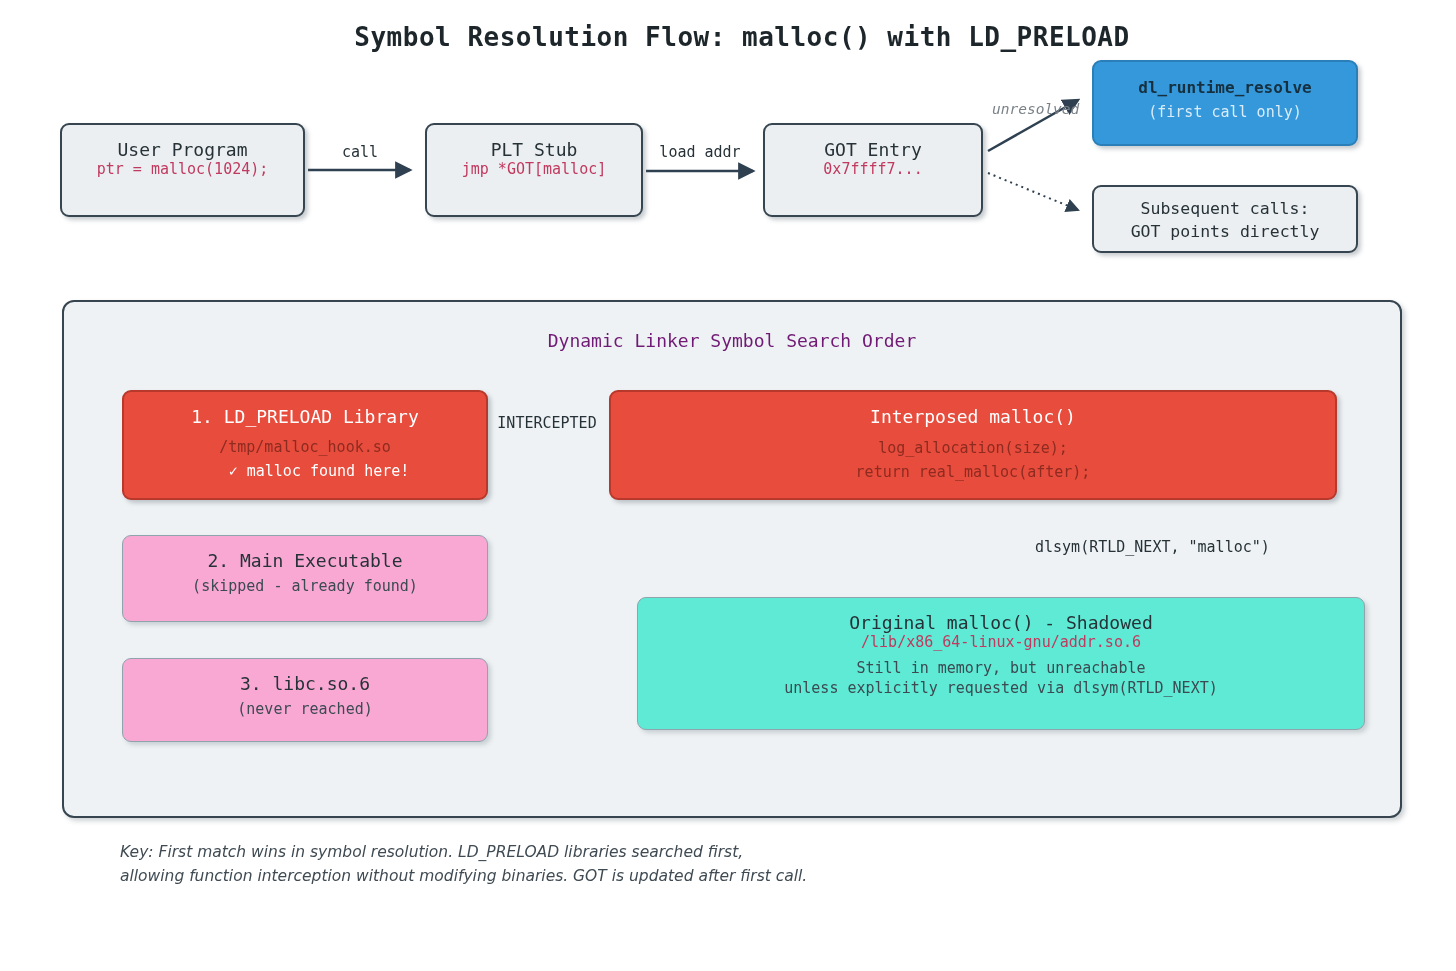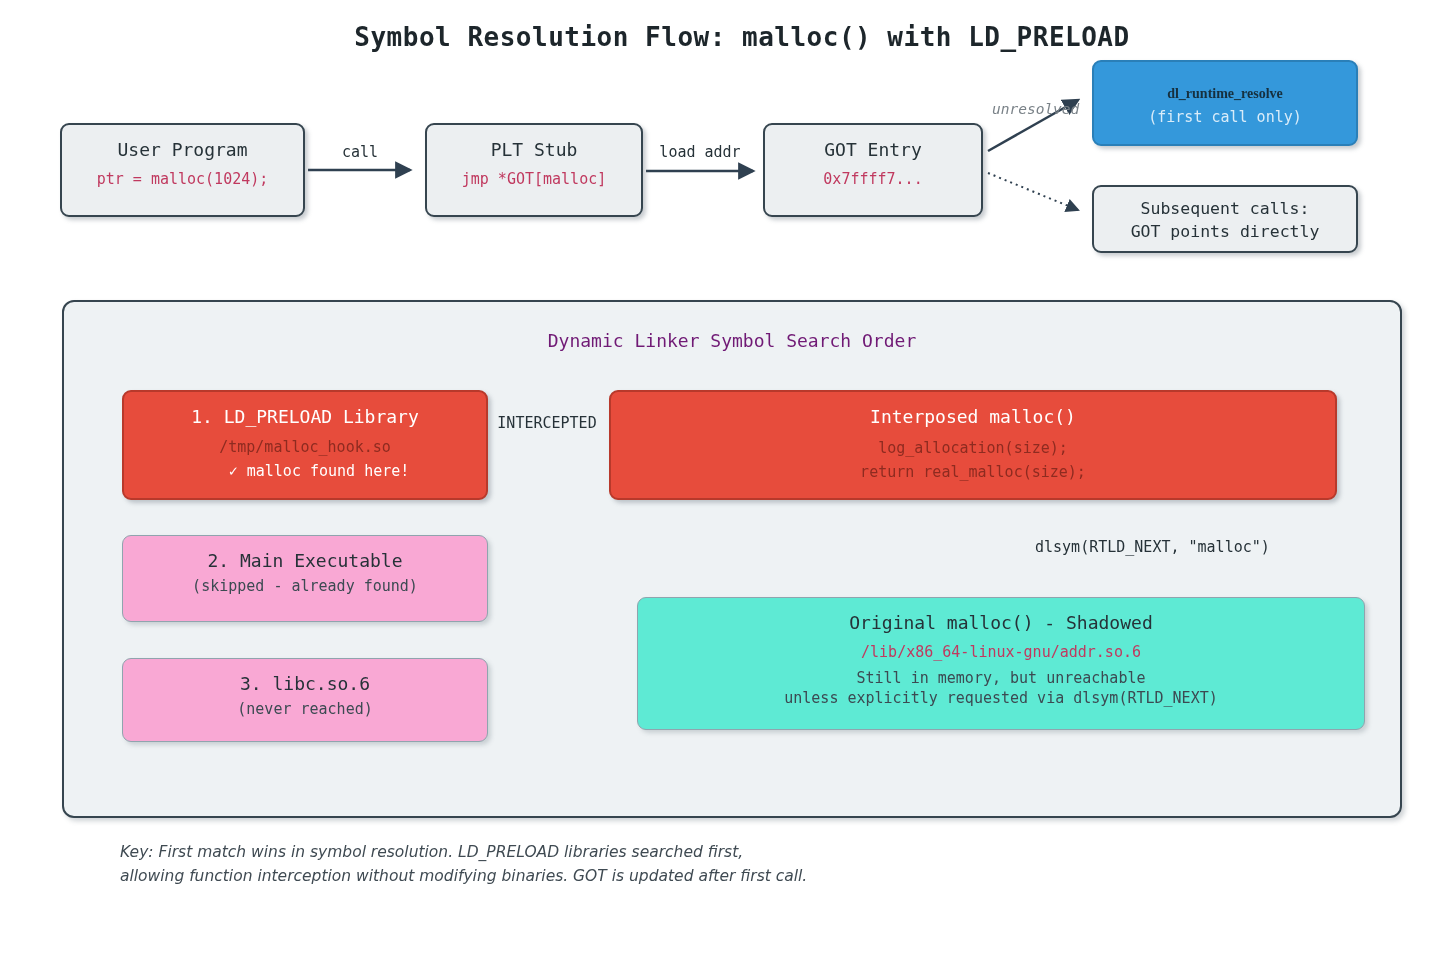--- a/index.html
+++ b/index.html
@@ -10,26 +10,26 @@
               font-size:26px;font-weight:bold;letter-spacing:.5px;color:#1d262b;}
 
   .box{position:absolute;border-radius:9px;text-align:center;box-sizing:border-box;}
   .box-gray{background:#eceff1;border:2px solid #36454f;box-shadow:3px 3px 4px rgba(96,110,120,.35);}
   .box-soft{background:#f9a8d4;border:1.5px solid #90a4ae;box-shadow:3px 3px 4px rgba(96,110,120,.25);}
   .box-red{background:#e74c3c;border:2px solid #b8392b;box-shadow:3px 3px 4px rgba(96,110,120,.35);color:#ffffff;}
   .box-blue{background:#3498db;border:2px solid #2a7fb8;box-shadow:3px 3px 4px rgba(96,110,120,.35);}
 
   .box-title{font-size:18px;margin-top:14px;}
   .box-title-sm{font-size:17px;margin-top:12px;}
-  .code{font-size:15px;color:#c0395f;margin-top:10px;}
+  .code{font-size:15px;color:#c0395f;}
   .code-dark{font-size:15px;color:#8e2b20;margin-top:9px;line-height:23px;}
   .white-note{font-size:15px;color:#ffffff;margin-top:3px;margin-left:28px;}
   .sub-note{font-size:15px;color:#3c4a52;margin-top:6px;}
 
-  .blue-title{font-size:14px;font-weight:bold;color:#16303f;margin-top:24px;font-family:Liberation Serif, serif;}
+  .blue-title{font-size:16px;font-weight:bold;color:#16303f;margin-top:16px;}
   .blue-sub{font-size:15px;color:#d9ecf9;margin-top:6px;}
 
   .panel{position:absolute;left:62px;top:300px;width:1336px;height:514px;border-radius:12px;
          background:#eef2f4;border:2px solid #36454f;box-shadow:3px 3px 5px rgba(96,110,120,.3);}
   .panel-title{position:absolute;left:0;top:28px;width:100%;text-align:center;font-size:18px;color:#701a75;}
 
   .arrow-label{position:absolute;font-size:15px;color:#263238;white-space:nowrap;}
   .label-center{text-align:center;}
   .unresolved{font-style:italic;color:#7a8288;font-size:14.5px;}
 
@@ -100,21 +100,21 @@
       <div class="box-title">1. LD_PRELOAD Library</div>
       <div class="code-dark">/tmp/malloc_hook.so</div>
       <div class="white-note">✓ malloc found here!</div>
     </div>
 
     <div class="arrow-label label-center" style="left:408px;top:112px;width:150px;">INTERCEPTED</div>
 
     <div class="box box-red" style="left:545px;top:88px;width:728px;height:110px;">
       <div class="box-title">Interposed malloc()</div>
       <div class="code-dark" style="margin-top:10px;margin-bottom:0;">log_allocation(size);</div>
-      <div class="code-dark" style="margin-top:1px;">return real_malloc(size);</div>
+      <div class="code-dark" style="margin-top:1px;">return real_malloc(after);</div>
     </div>
 
     <div class="box box-soft" style="left:58px;top:233px;width:366px;height:87px;">
       <div class="box-title">2. Main Executable</div>
       <div class="sub-note">(skipped - already found)</div>
     </div>
 
     <div class="box box-soft" style="left:58px;top:356px;width:366px;height:84px;">
       <div class="box-title">3. libc.so.6</div>
       <div class="sub-note">(never reached)</div>

